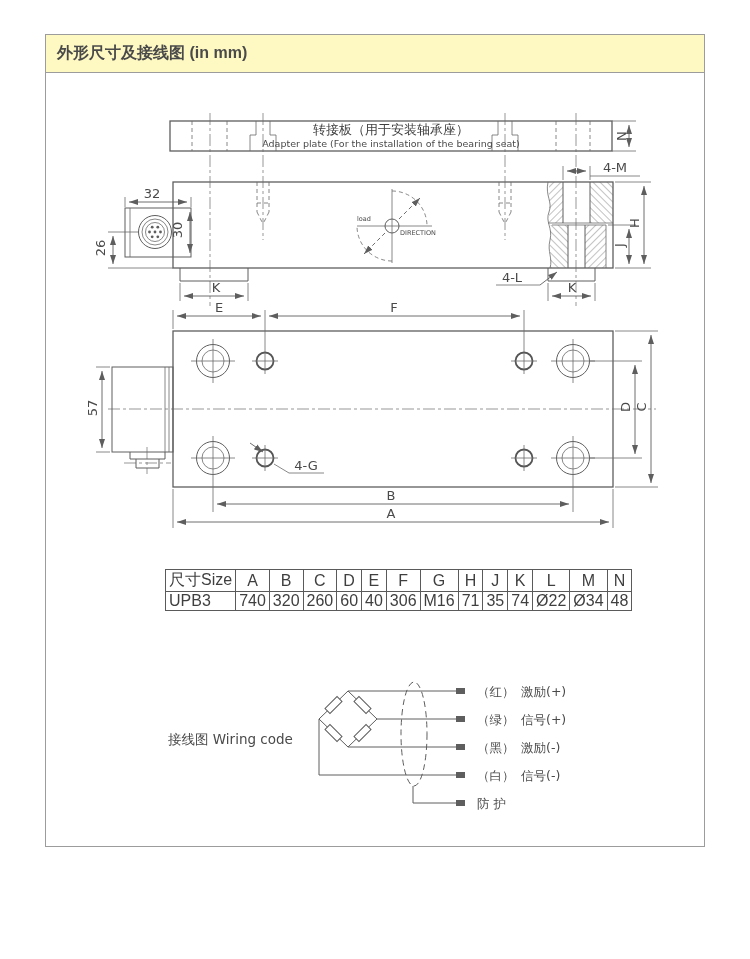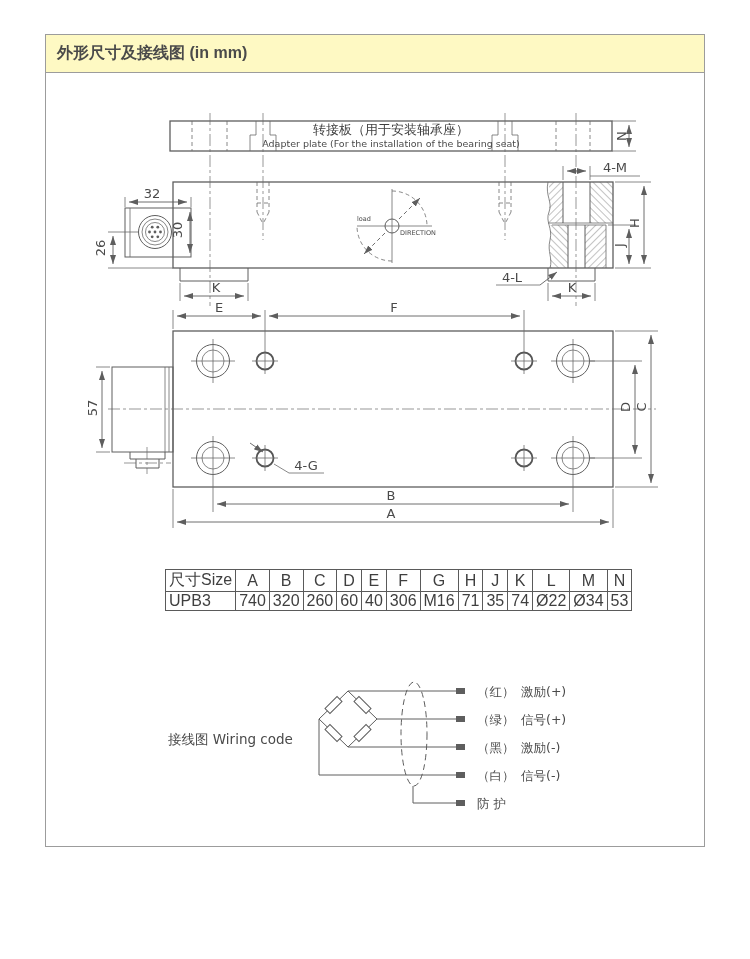--- a/index.html
+++ b/index.html
@@ -299,18 +299,18 @@
       <td>260</td>
       <td>60</td>
       <td>40</td>
       <td>306</td>
       <td>M16</td>
       <td>71</td>
       <td>35</td>
       <td>74</td>
       <td>Ø22</td>
       <td>Ø34</td>
-      <td>53</td>
+      <td>48</td>
     </tr>
   </tbody>
     </table>
 
 </div>
 
 </body></html>

